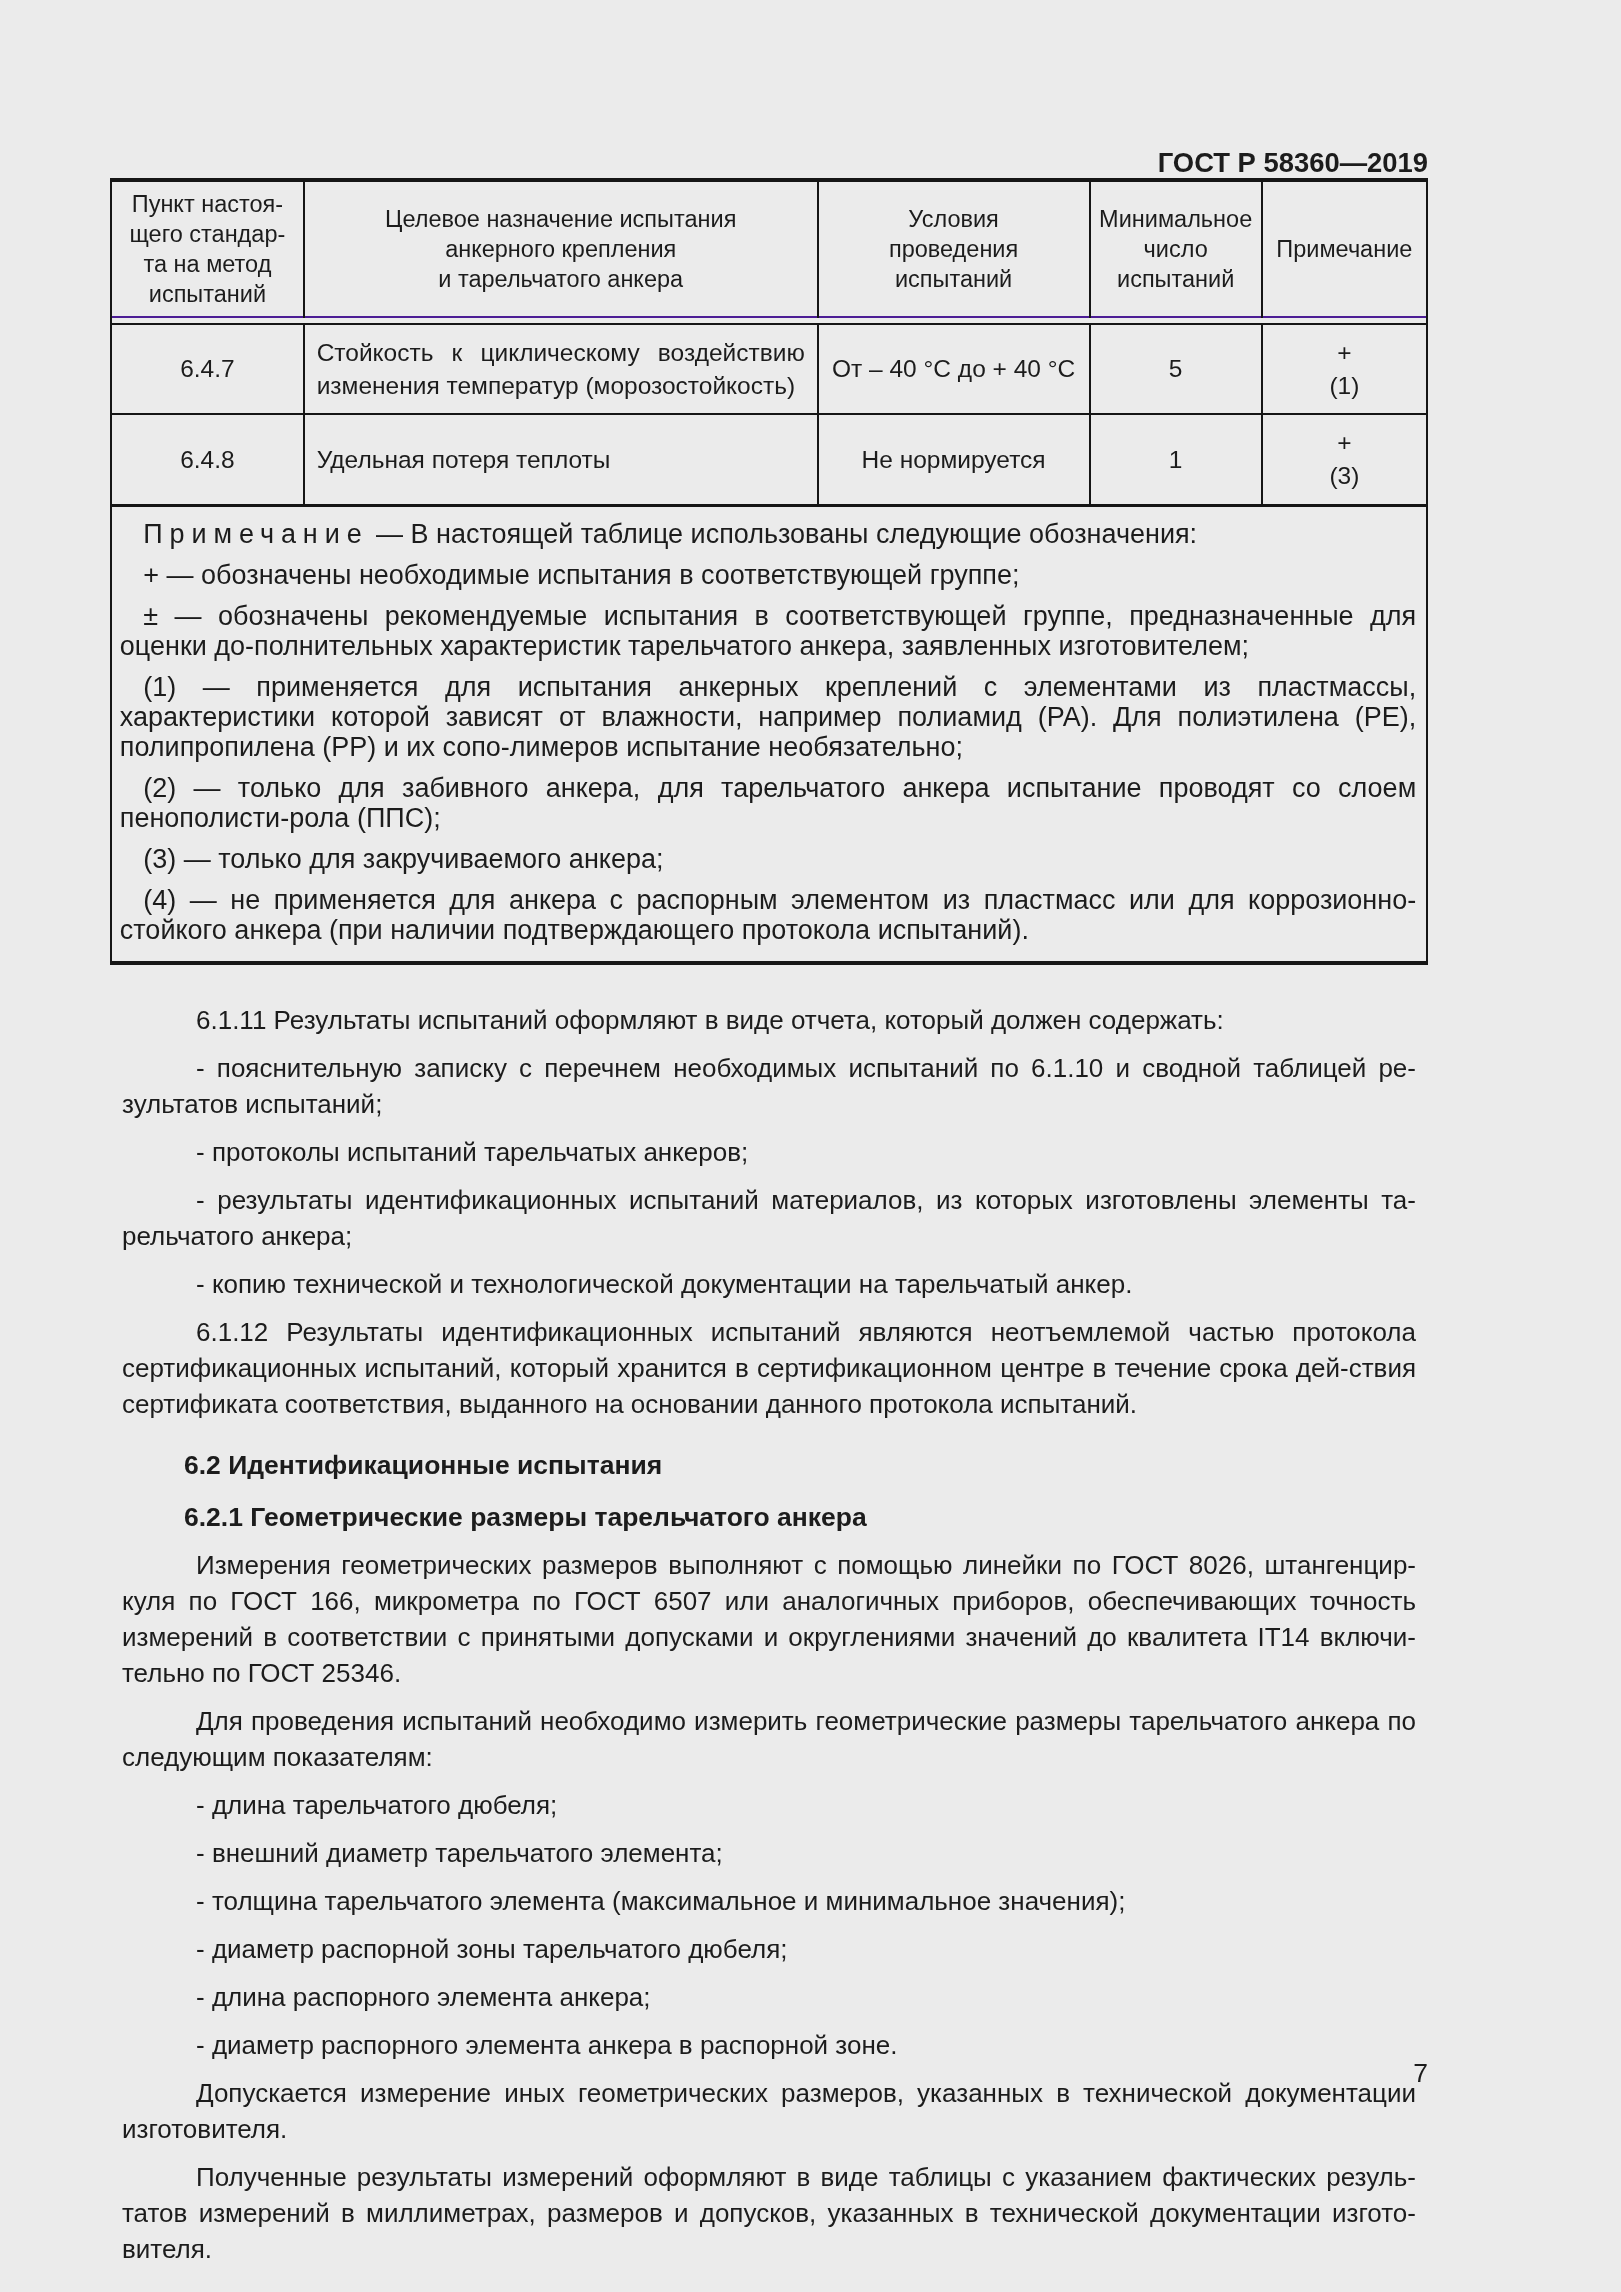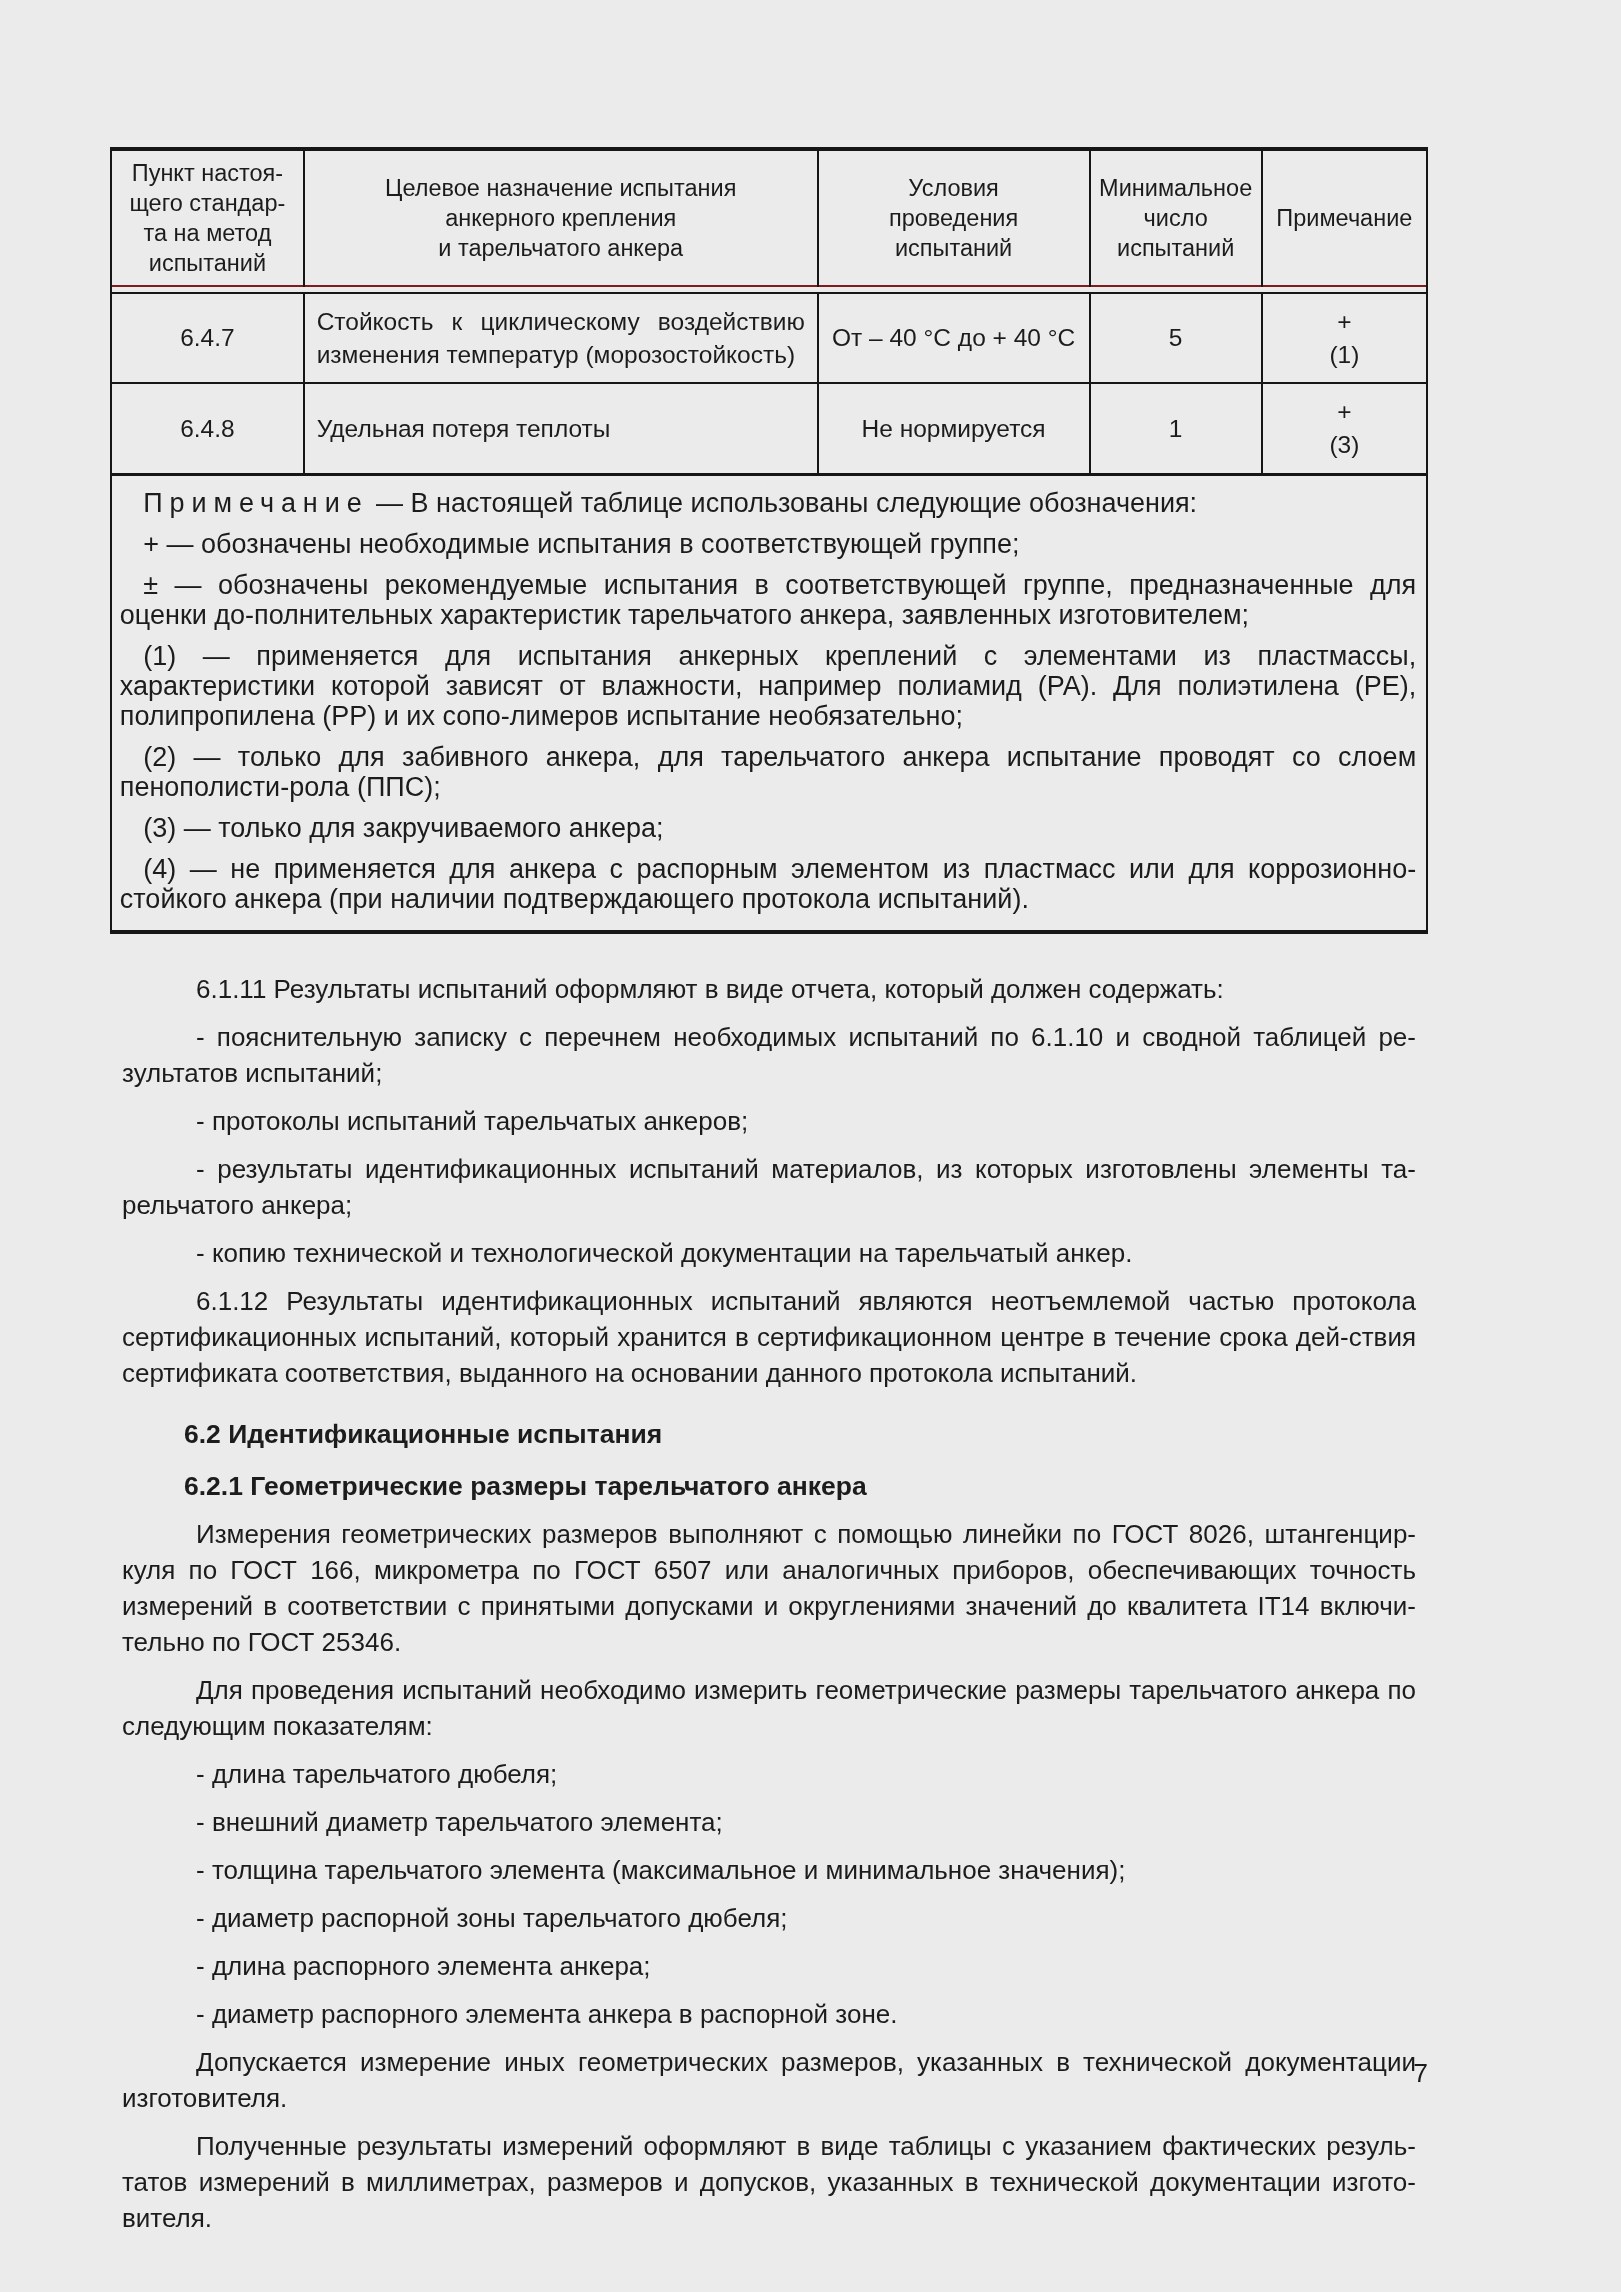--- a/index.html
+++ b/index.html
@@ -14,21 +14,21 @@
   .table-caption{font-size:25.5px;font-style:italic;margin-top:45px;margin-bottom:6.9px;line-height:29px;}
 
   
   .gtable{
     border-left:2px solid #161616;border-right:2px solid #161616;
     border-top:4.9px solid #161616;border-bottom:4.9px solid #161616;
     background:#ebebeb;
   }
   table.t{width:100%;border-collapse:collapse;table-layout:fixed;}
   col.c1{width:14.6%;} col.c2{width:39.1%;} col.c3{width:20.7%;} col.c4{width:13.1%;} col.c5{width:12.5%;}
-  .thead-t{border-bottom:2px solid #7f1d1d;}
+  .thead-t{border-bottom:2px solid #4c1d95;}
   .thead-t th{
     font-weight:normal;font-size:23.5px;line-height:30px;
     text-align:center;vertical-align:middle;
     padding:6.9px 5.9px;white-space:pre-line;
     border-right:2px solid #161616;
   }
   .thead-t th:last-child{border-right:none;border-left:2px solid #161616;}
   .t-gap{height:4.9px;}
   .body-t{border-top:2px solid #161616;border-bottom:3.9px solid #161616;}
   .body-t td{
@@ -58,20 +58,21 @@
   .bp{margin:12px;font-size:26px;line-height:36px;text-align:justify;text-indent:74px;}
   .bh{margin:25.5px 0 15.7px;font-size:26.5px;line-height:36px;font-weight:bold;text-indent:74px;}
   .bh3{margin:15.7px 0 0;font-size:26.5px;line-height:36px;font-weight:bold;text-indent:74px;}
   .page-num{position:absolute;left:110px;top:2058px;width:1318px;text-align:right;font-size:26.5px;}
 </style>
 </head>
 <body>
 
 <div class="page-inner">
 
+  <div class="doc-code">ГОСТ Р 58360—2019</div>
 
 
   <div class="gtable">
     <table class="t thead-t">
       <colgroup>
           <col class="c1">
           <col class="c2">
           <col class="c3">
           <col class="c4">
           <col class="c5">

